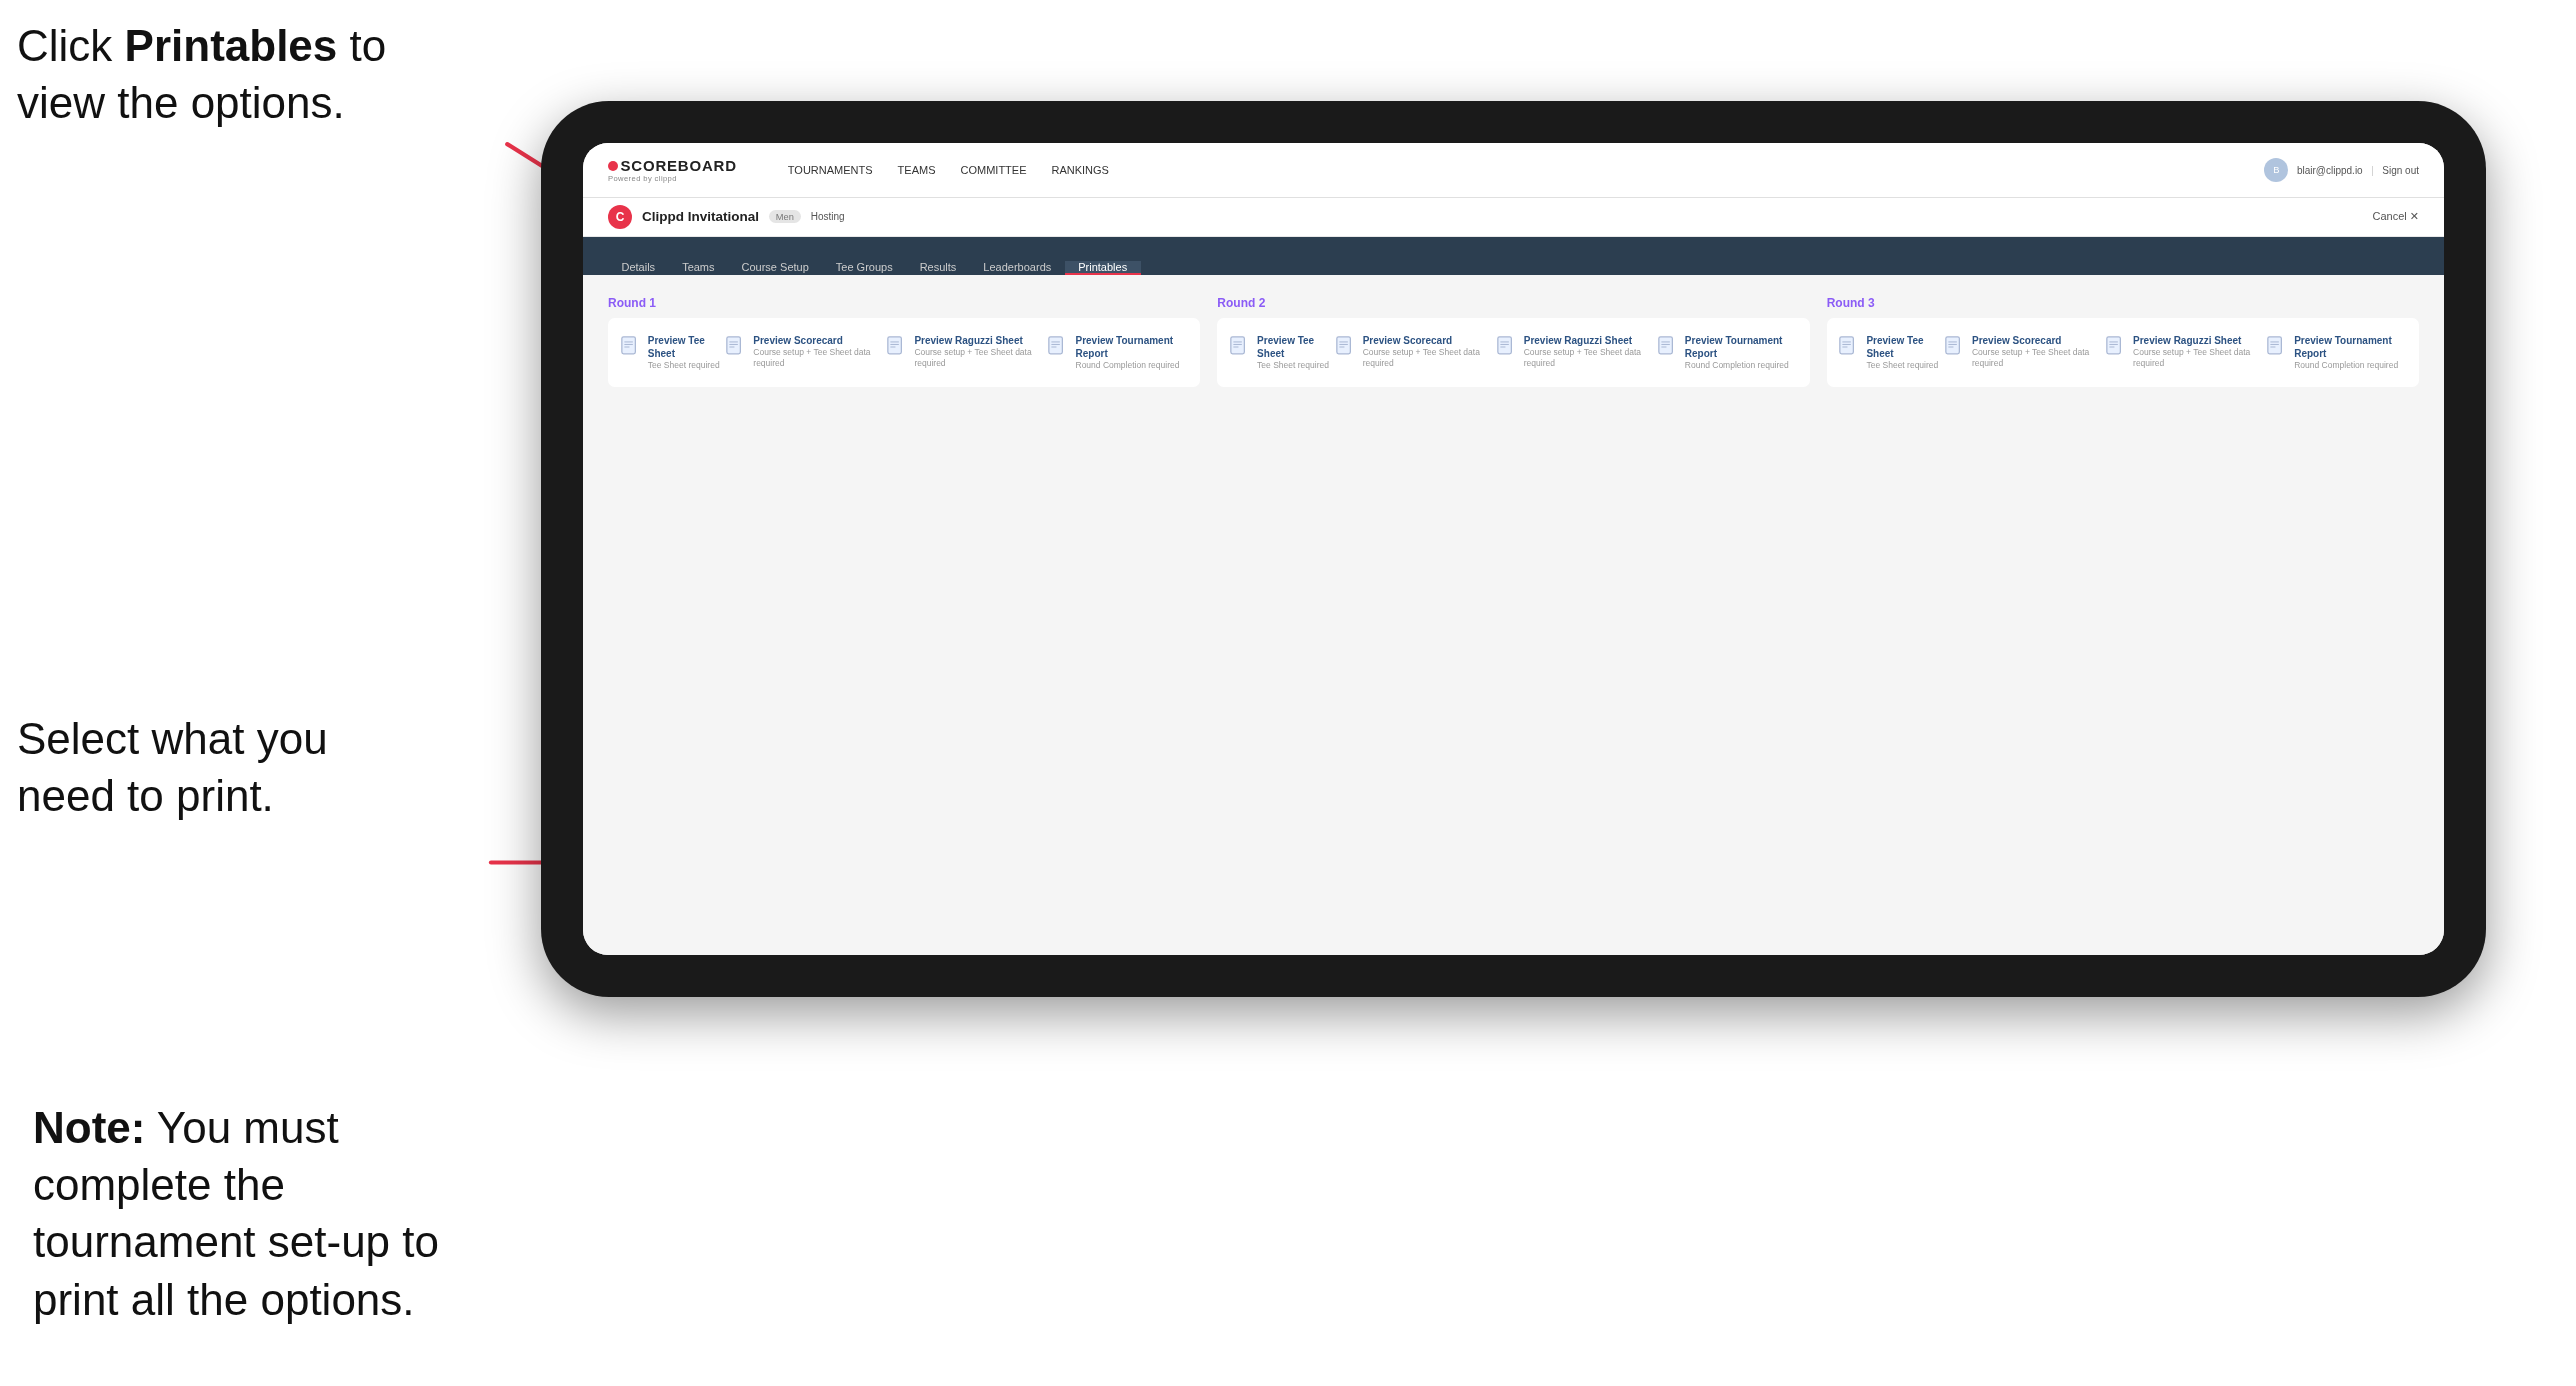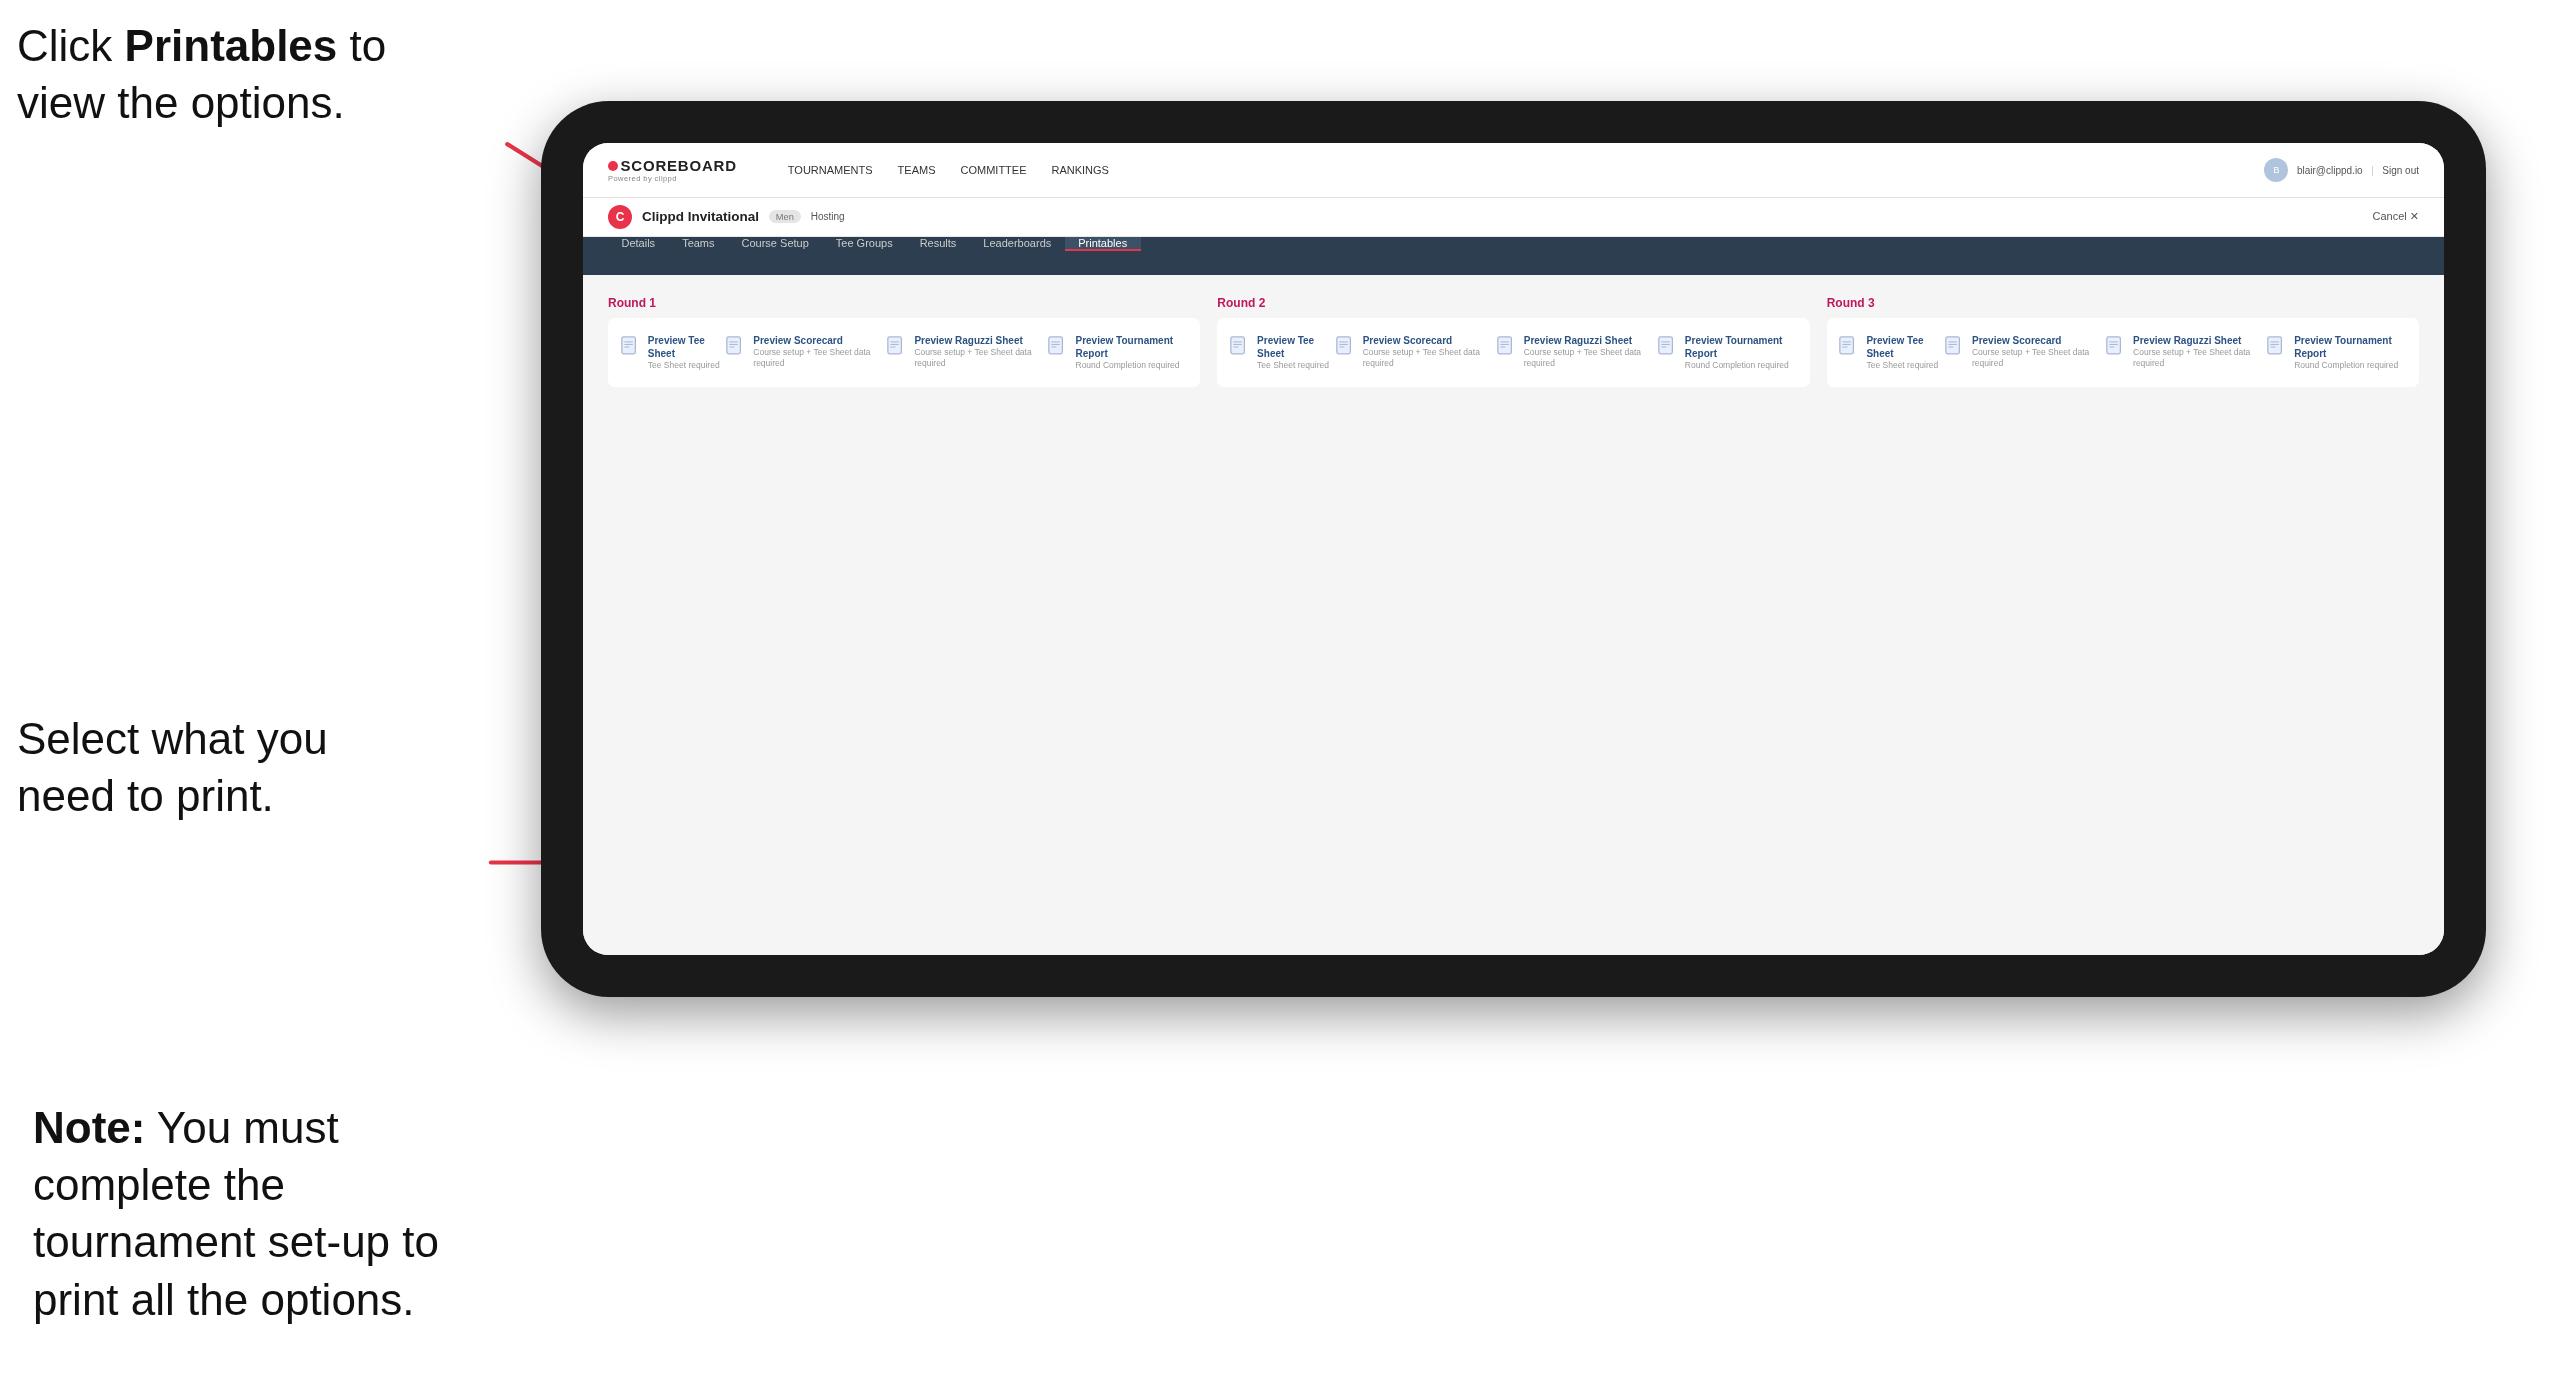--- a/index.html
+++ b/index.html
@@ -195,21 +195,21 @@
       color: #555;
       cursor: pointer;
     }
 
     
     .sub-nav {
       background: #2c3e50;
       display: flex;
       padding: 0 25px;
       height: 38px;
-      align-items: flex-start;
+      align-items: flex-end;
     }
 
     .sub-nav-tab {
       padding: 0 13.5px;
       display: flex;
       align-items: center;
       font-size: 11px;
       color: #ccc;
       cursor: pointer;
       border-bottom: 2.5px solid transparent;
@@ -235,21 +235,21 @@
       gap: 17px;
     }
 
     .round-section {
       background: transparent;
     }
 
     .round-title {
       font-size: 12px;
       font-weight: 700;
-      color: #be185d;
+      color: #8b5cf6;
       margin-bottom: 8.5px;
     }
 
     .round-card {
       background: #ffffff;
       border-radius: 6.8px;
       padding: 12.7px;
       display: flex;
       flex-direction: row;
       gap: 6px;

